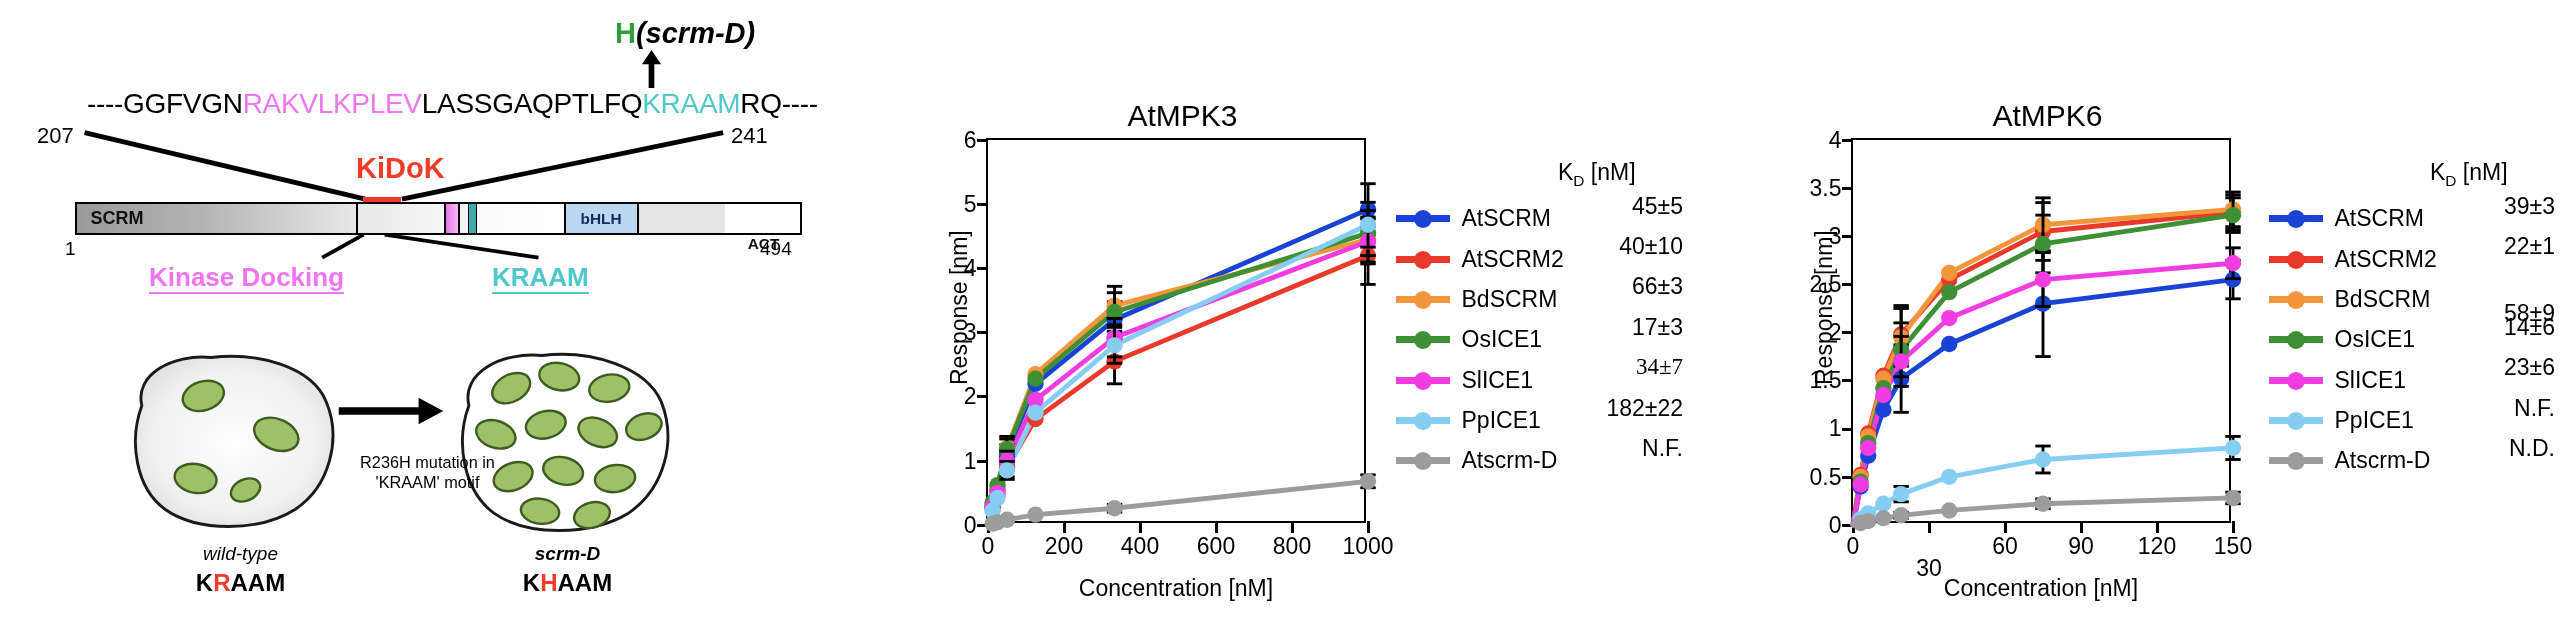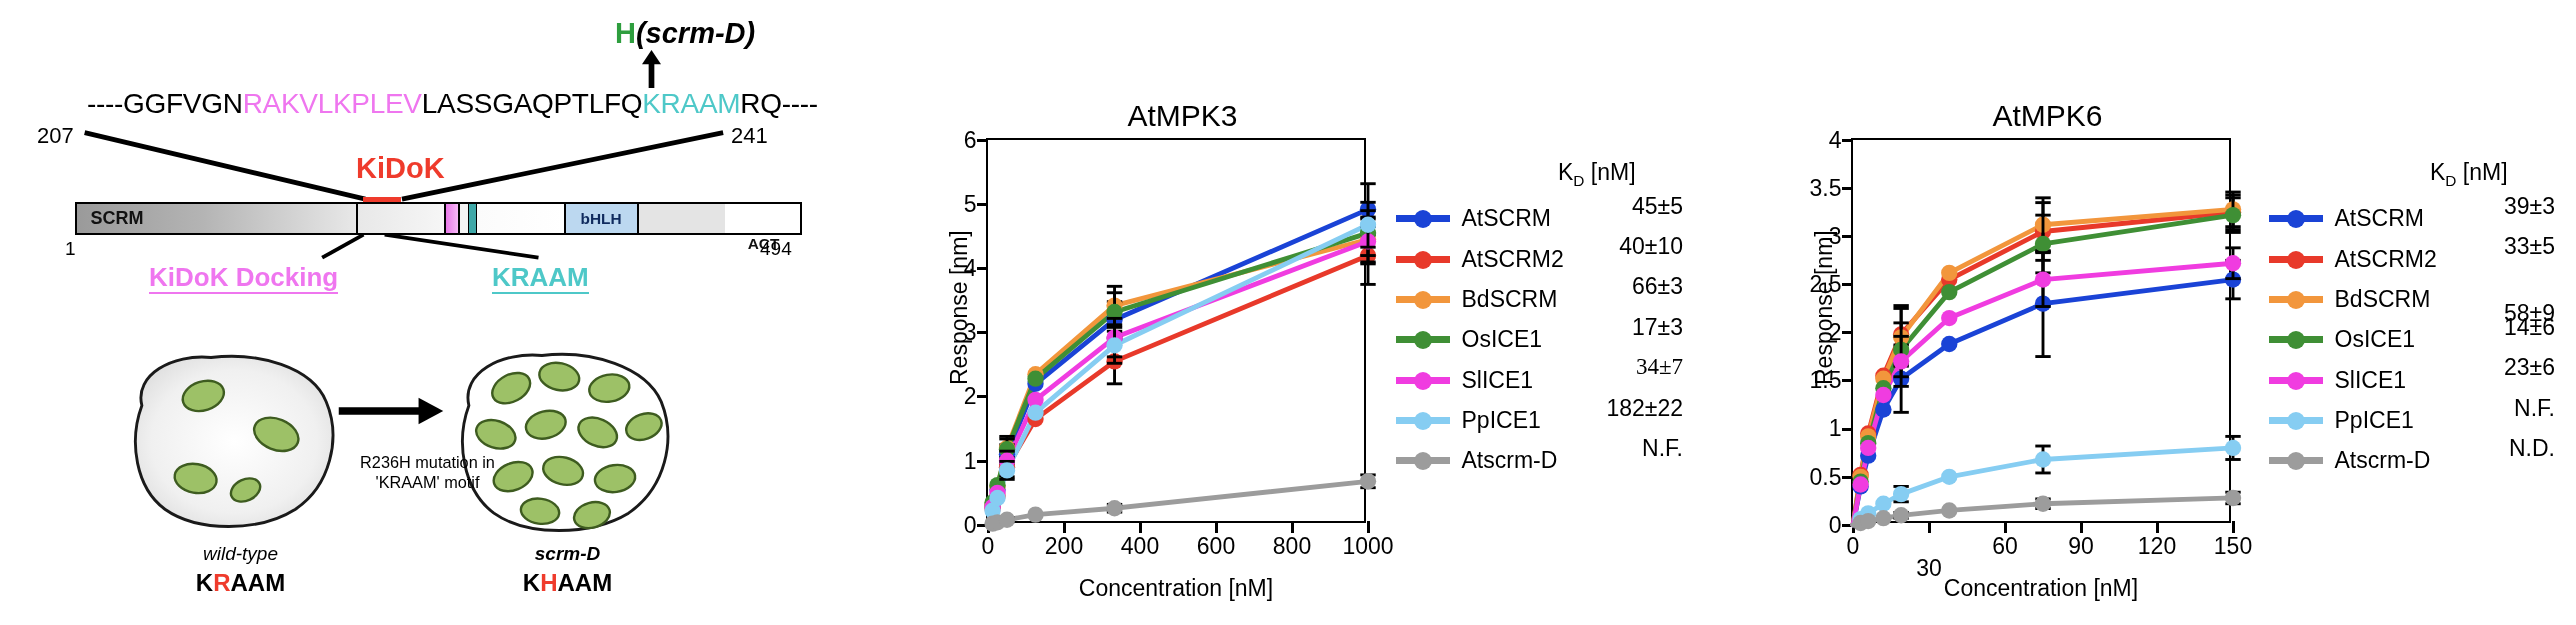--- a/index.html
+++ b/index.html
@@ -202,21 +202,21 @@
         <span>bHLH</span>
       </div>
     <div class="d-fill3"></div>
     <div class="d-act">
         <span>ACT</span>
       </div>
   </div>
   <div class="num1">1</div>
   <div class="num494">494</div>
 
-  <div class="lbl-kinase"><u><span>KiDoK Docking</span></u></div>
+  <div class="lbl-kinase"><u><span>Kinase Docking</span></u></div>
   <div class="lbl-kraam"><u><span>KRAAM</span></u></div>
 
   <svg class="cellbox" style="left:115px; top:346px; width:240px; height:192px;" viewBox="0 0 250 200">
     <defs>
       <radialGradient id="wtbg" cx="50%" cy="50%" r="60%">
         <stop offset="0%" stop-color="#ffffff"></stop>
         <stop offset="70%" stop-color="#f0f0f0"></stop>
         <stop offset="100%" stop-color="#dddddd"></stop>
       </radialGradient>
     </defs>
@@ -707,21 +707,21 @@
       </span>
       <span class="leg-text">AtSCRM</span>
     </div>
     <div class="kd-val" style="left: 738px; top: 185px; width: 125px;">39±3</div>
     <div class="leg-row" style="left: 577px; top: 238px;">
       <span class="leg-line" style="background: rgb(232, 57, 42);">
         <span class="leg-dot" style="background: rgb(232, 57, 42);"></span>
       </span>
       <span class="leg-text">AtSCRM2</span>
     </div>
-    <div class="kd-val" style="left: 738px; top: 225px; width: 125px;">33±5</div>
+    <div class="kd-val" style="left: 738px; top: 225px; width: 125px;">22±1</div>
     <div class="leg-row" style="left: 577px; top: 278px;">
       <span class="leg-line" style="background: rgb(242, 150, 60);">
         <span class="leg-dot" style="background: rgb(242, 150, 60);"></span>
       </span>
       <span class="leg-text">BdSCRM</span>
     </div>
     <div class="kd-val" style="left: 738px; top: 265px; width: 125px; margin-top: 27px;">58±9</div>
     <div class="leg-row" style="left: 577px; top: 318px;">
       <span class="leg-line" style="background: rgb(63, 143, 53);">
         <span class="leg-dot" style="background: rgb(63, 143, 53);"></span>

